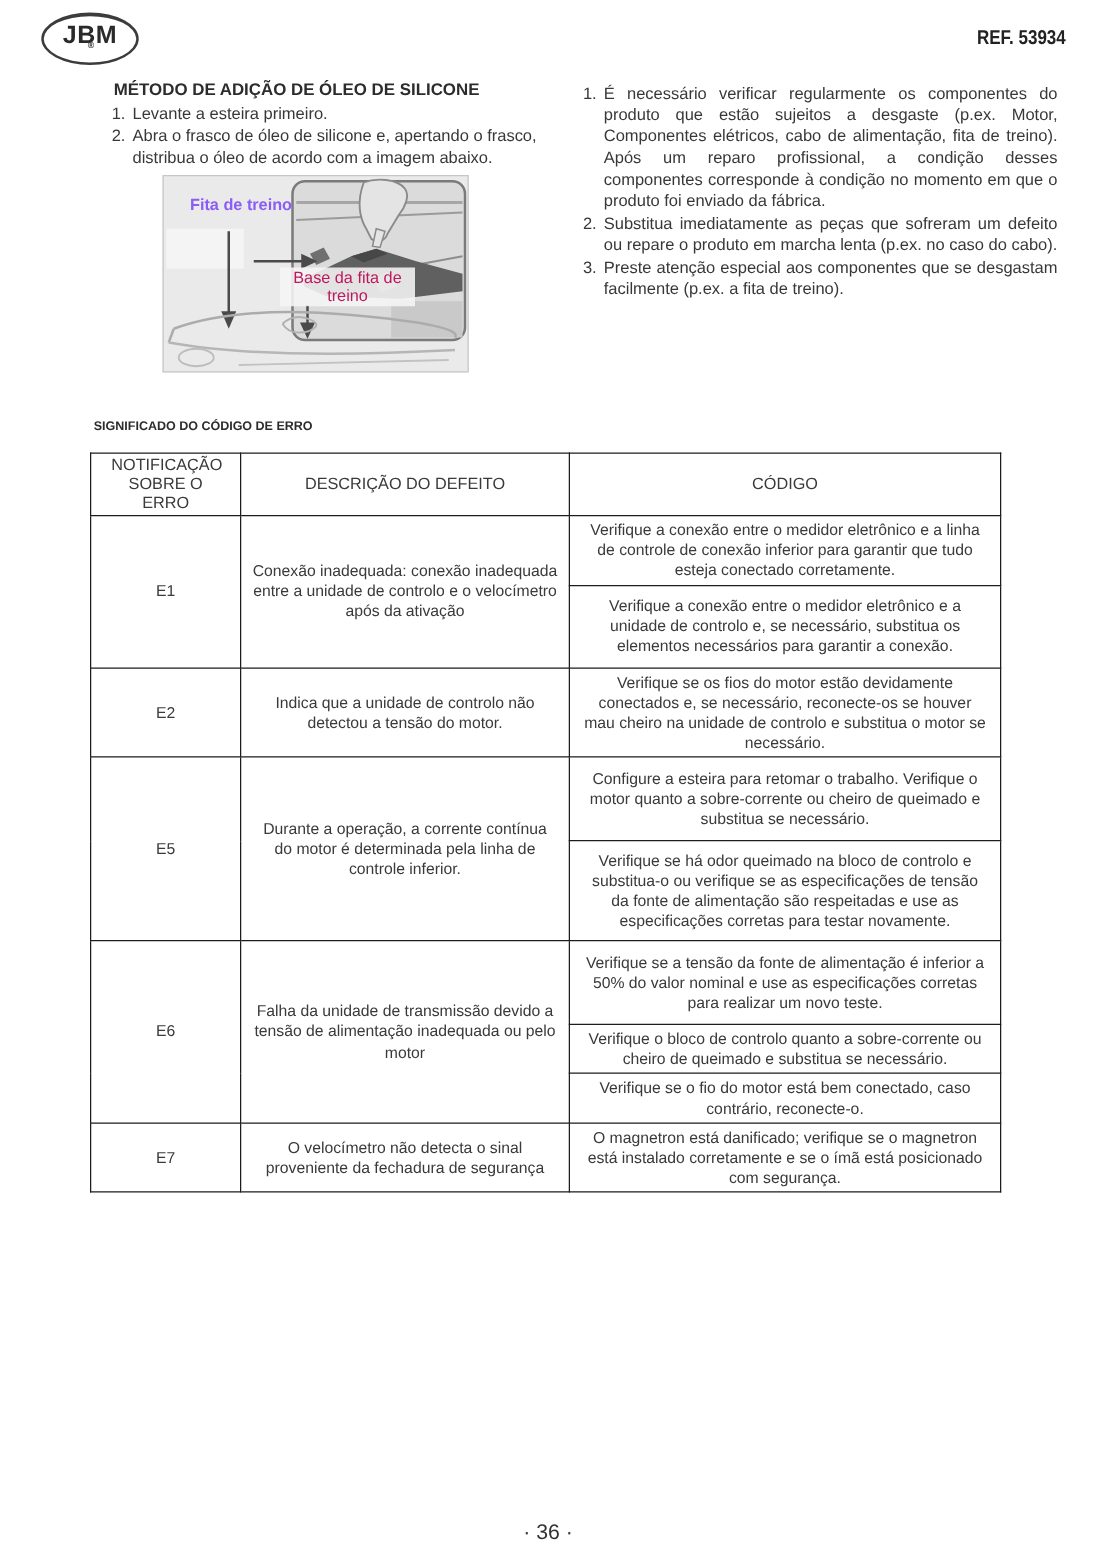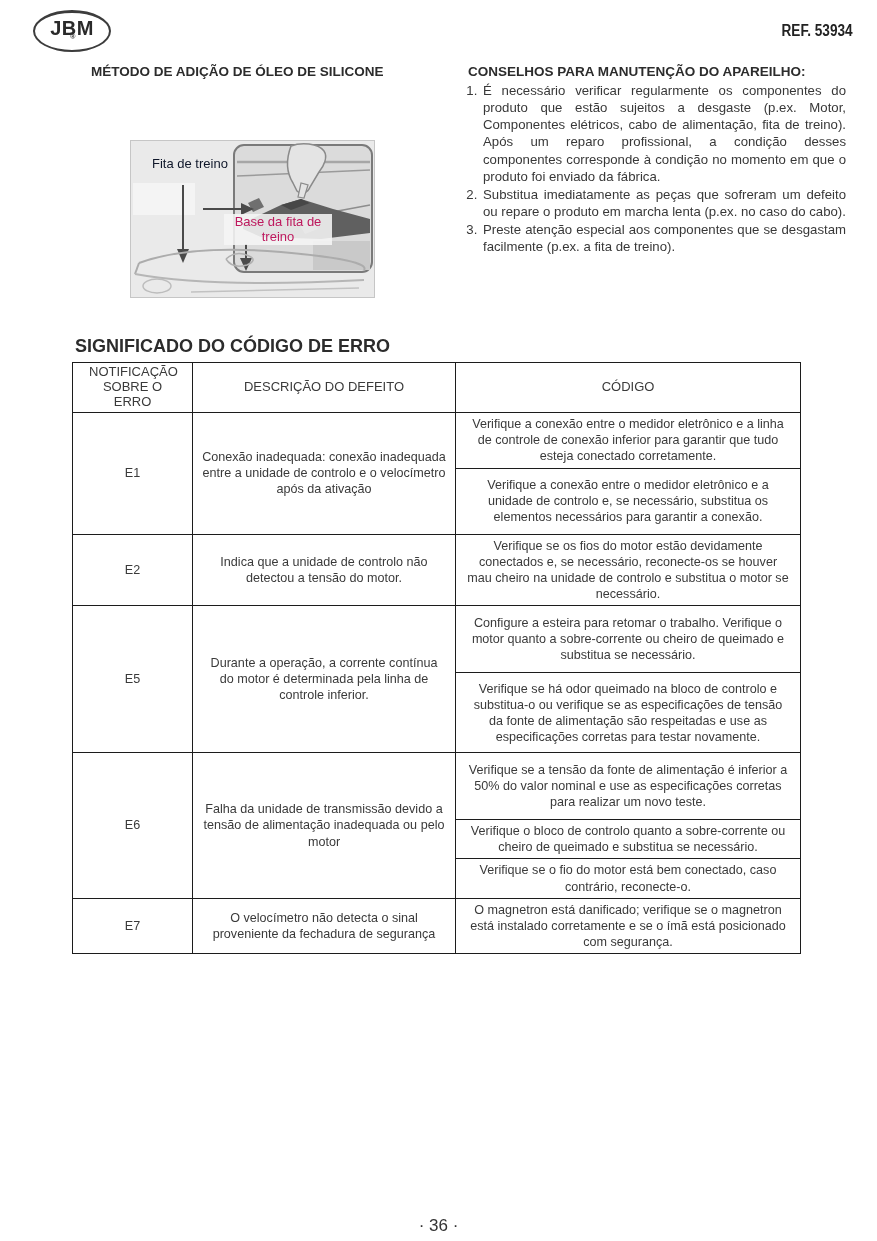--- a/index.html
+++ b/index.html
@@ -41,30 +41,30 @@
 
   
   .figure {
     position:absolute; left:130px; top:140px;
     width:245px; height:158px;
     background:#eaeaea; border:1px solid #c6c6c6;
   }
   .figure svg { position:absolute; left:0; top:0; }
   .fig-label-belt {
     position:absolute; left:21px; top:15px;
-    font-size:13px; color:#0f172a; white-space:nowrap;
+    font-size:13px; color:#8b5cf6; white-space:nowrap;font-weight:bold;
   }
   .fig-label-base {
     position:absolute; left:93px; top:73px; width:108px;
     text-align:center; font-size:13px; line-height:1.12; color:#be185d;
     background:rgba(245,245,245,0.88); padding:1px 0;
   }
 
   
-  .table-title { position:absolute; left:75px; top:336px; font-size:18px; font-weight:bold; color:#2c2c2c; }
+  .table-title { position:absolute; left:75px; top:336px; font-size:10px; font-weight:bold; color:#2c2c2c; }
   table.err {
     position:absolute; left:72px; top:362px;
     border-collapse:collapse; table-layout:fixed; width:728px;
     font-size:12.6px; color:#3a3a3a;
   }
   table.err th, table.err td {
     border:1.5px solid #1c1c1c;
     text-align:center; vertical-align:middle;
     line-height:1.28; font-weight:normal;
     padding:3px 9px;
@@ -84,20 +84,24 @@
 <div class="page">
 
   <div class="logo">
     <span>JBM</span>
       <span class="reg">®</span>
   </div>
   <div class="ref">REF. 53934</div>
 
   <div class="col-left">
     <div class="section-title">MÉTODO DE ADIÇÃO DE ÓLEO DE SILICONE</div>
+    <ol class="steps">
+      <li>Levante a esteira primeiro.</li>
+      <li>Abra o frasco de óleo de silicone e, apertando o frasco, distribua o óleo de acordo com a imagem abaixo.</li>
+    </ol>
   </div>
 
   <div class="figure">
     <svg viewBox="0 0 245 158" width="245" height="158">
       <rect x="2" y="42" width="62" height="32" fill="#f4f4f4"></rect>
 
       <rect x="103" y="4" width="138" height="127" rx="10" fill="#dbdbdb" stroke="#7a7a7a" stroke-width="2"></rect>
       <line x1="106" y1="21" x2="239" y2="21" stroke="#a6a6a6" stroke-width="2.5"></line>
       <line x1="106" y1="35" x2="239" y2="29" stroke="#9a9a9a" stroke-width="1.5"></line>
       <line x1="196" y1="72" x2="239" y2="64" stroke="#8d8d8d" stroke-width="1.5"></line>
@@ -123,21 +127,20 @@
       <path d="M 4 133 Q 80 147 233 139" fill="none" stroke="#b6b6b6" stroke-width="2"></path>
       <ellipse cx="26" cy="145" rx="14" ry="7" fill="none" stroke="#bdbdbd" stroke-width="1.5"></ellipse>
       <path d="M 60 151 L 228 147" stroke="#c2c2c2" stroke-width="1.5"></path>
       <path d="M 95 118 q 10 -9 23 -3 q 9 4 -2 9 q -15 4 -21 -6" fill="none" stroke="#b0b0b0" stroke-width="1.5"></path>
     </svg>
     <span class="fig-label-belt">Fita de treino</span>
     <span class="fig-label-base">Base da fita de treino</span>
   </div>
 
   <div class="col-right">
-    <div class="section-title">CONSELHOS PARA MANUTENÇÃO DO APAREILHO:</div>
     <ol class="steps">
       <li>É necessário verificar regularmente os componentes do produto que estão sujeitos a desgaste (p.ex. Motor, Componentes elétricos, cabo de alimentação, fita de treino). Após um reparo profissional, a condição desses componentes corresponde à condição no momento em que o produto foi enviado da fábrica.</li>
       <li>Substitua imediatamente as peças que sofreram um defeito ou repare o produto em marcha lenta (p.ex. no caso do cabo).</li>
       <li>Preste atenção especial aos componentes que se desgastam facilmente (p.ex. a fita de treino).</li>
     </ol>
   </div>
 
   <div class="table-title">SIGNIFICADO DO CÓDIGO DE ERRO</div>
   <table class="err">
     <colgroup>

